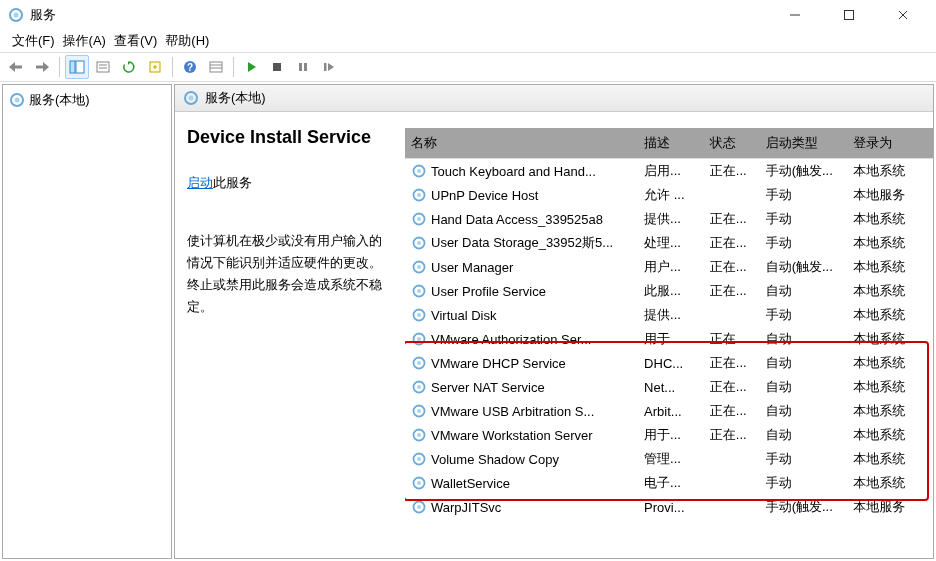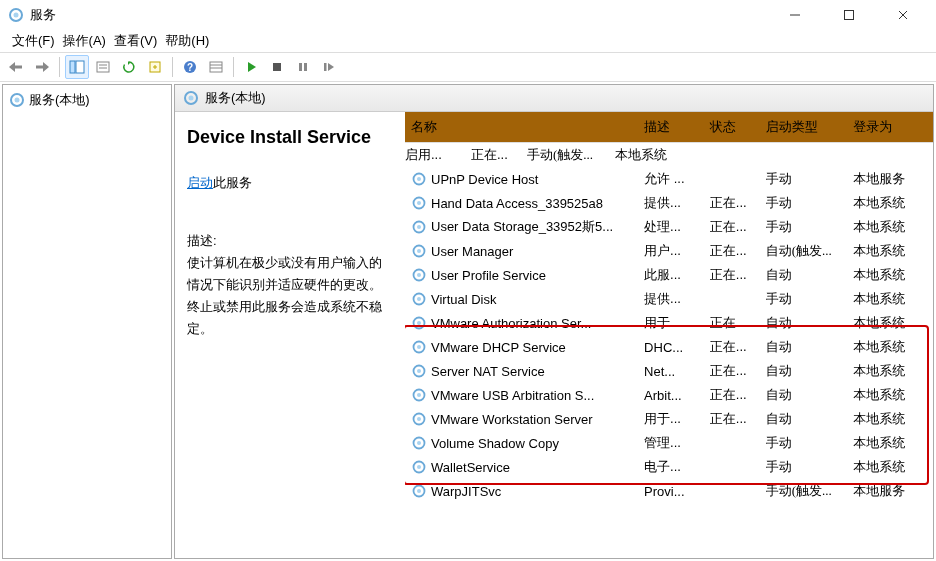--- a/index.html
+++ b/index.html
@@ -142,28 +142,29 @@
   .detail-pane .desc-block { margin-top: 36px; }
   .list-pane {
     flex: 1;
     display: flex;
     flex-direction: column;
     overflow: hidden;
   }
   .list-header {
     display: flex;
     border-bottom: 1px solid #ddd;
-    background: #a16207;
+    background: #a3a3a3;
     font-size: 13px;
     padding: 6px 0;
+    margin-top: 16px;
   }
   .col-name { width: 240px; padding-left: 6px; }
   .col-desc { width: 66px; }
   .col-status { width: 56px; }
-  .col-startup { width: 88px; font-family: Liberation Serif, serif; }
+  .col-startup { width: 88px; }
   .col-logon { width: 80px; }
   .list-rows { flex: 1; overflow: hidden; position: relative; }
   .svc-row {
     display: flex;
     align-items: center;
     font-size: 13px;
     padding: 3px 0;
     position: relative;
   }
   .svc-row .col-name {
@@ -330,36 +331,42 @@
       <span>服务(本地)</span>
     </div>
     <div class="content-body">
 
       <div class="detail-pane">
         <div class="svc-name">Device Install Service</div>
         <div>
           <span class="action-link">启动</span><span>此服务</span>
         </div>
         <div class="desc-block">
-          <div>描述:</div>
           <div>使计算机在极少或没有用户输入的情况下能识别并适应硬件的更改。终止或禁用此服务会造成系统不稳定。</div>
         </div>
       </div>
 
       <div class="list-pane">
         <div class="list-header">
           <div class="col-name">名称</div>
           <div class="col-desc">描述</div>
           <div class="col-status">状态</div>
           <div class="col-startup">启动类型</div>
           <div class="col-logon">登录为</div>
         </div>
         <div class="list-rows">
 
           <div class="svc-row">
+            <div class="col-name">
+                <svg class="svc-icon" viewBox="0 0 16 16">
+                  <circle cx="8" cy="8" r="5.5" fill="none" stroke="#6aa9d8" stroke-width="1.8"></circle>
+                  <circle cx="8" cy="8" r="2" fill="#a8d3f0"></circle>
+                </svg>
+                <span>Touch Keyboard and Hand...</span>
+              </div>
             <div class="col-desc">启用...</div>
             <div class="col-status">正在...</div>
             <div class="col-startup">手动(触发...</div>
             <div class="col-logon">本地系统</div>
           </div>
           <div class="svc-row">
             <div class="col-name">
                 <svg class="svc-icon" viewBox="0 0 16 16">
                   <circle cx="8" cy="8" r="5.5" fill="none" stroke="#6aa9d8" stroke-width="1.8"></circle>
                   <circle cx="8" cy="8" r="2" fill="#a8d3f0"></circle>

